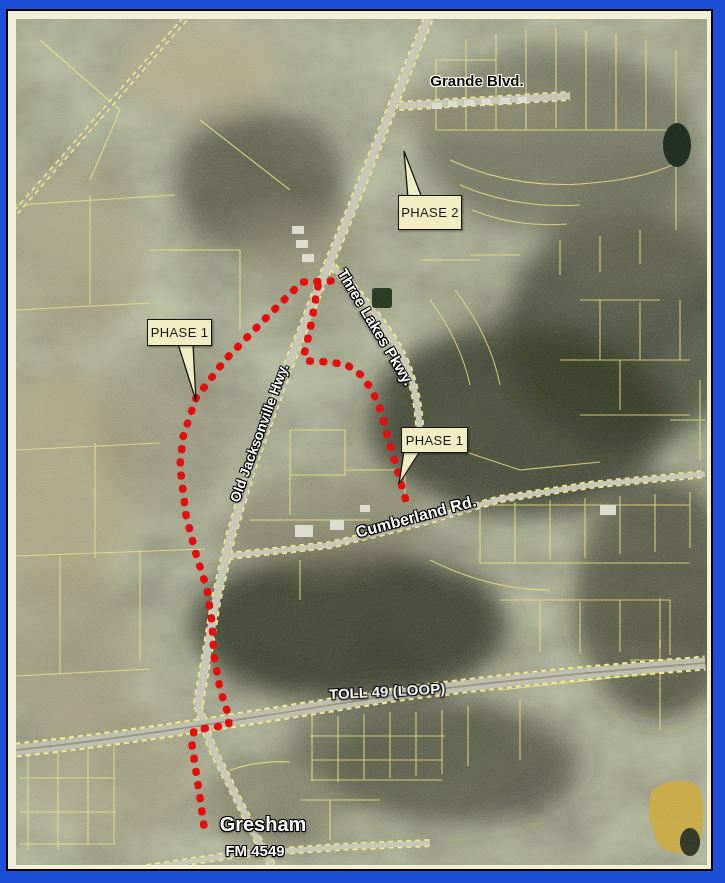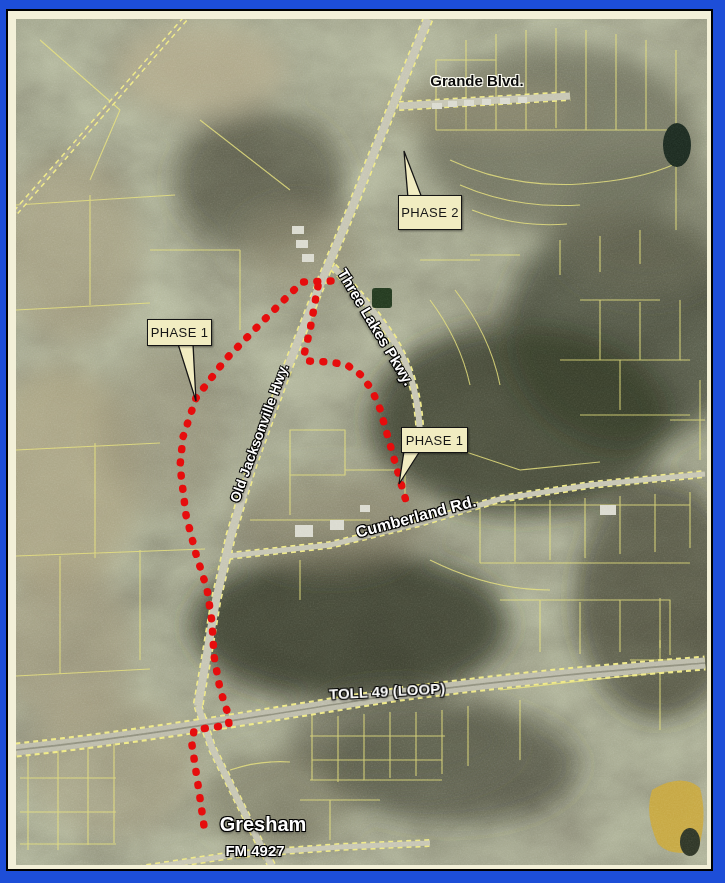--- a/index.html
+++ b/index.html
@@ -140,21 +140,21 @@
           </g>
       </svg>
 
       <div id="labels-layer">
           <div class="road-label dark" style="left: 461px; top: 61px; font-size: 15px; transform: translate(-50%, -50%) rotate(0deg);">Grande Blvd.</div>
           <div class="road-label light" style="left: 360px; top: 308px; font-size: 15px; transform: translate(-50%, -50%) rotate(59deg);">Three Lakes Pkwy.</div>
           <div class="road-label light" style="left: 243px; top: 414px; font-size: 14px; transform: translate(-50%, -50%) rotate(-70deg);">Old Jacksonville Hwy.</div>
           <div class="road-label light" style="left: 400px; top: 498px; font-size: 16px; transform: translate(-50%, -50%) rotate(-15deg);">Cumberland Rd.</div>
           <div class="road-label light" style="left: 371px; top: 672px; font-size: 15px; transform: translate(-50%, -50%) rotate(-3deg);">TOLL 49 (LOOP)</div>
           <div class="road-label light" style="left: 247px; top: 774px; font-size: 20px; transform: translate(-50%, -50%) rotate(0deg); margin-top: 31px;">Gresham</div>
-          <div class="road-label light" style="left: 239px; top: 831px; font-size: 15px; transform: translate(-50%, -50%) rotate(0deg);">FM 4927</div>
+          <div class="road-label light" style="left: 239px; top: 831px; font-size: 15px; transform: translate(-50%, -50%) rotate(0deg);">FM 4549</div>
         </div>
       <div id="callouts-layer">
           <div class="callout" style="left: 382px; top: 176px; width: 64px; height: 35px;">PHASE 2</div>
           <div class="callout" style="left: 131px; top: 300px; width: 65px; height: 27px;">PHASE 1</div>
           <div class="callout" style="left: 385px; top: 408px; width: 67px; height: 26px;">PHASE 1</div>
         </div>
 
     </div>
   </div>
 </div>

